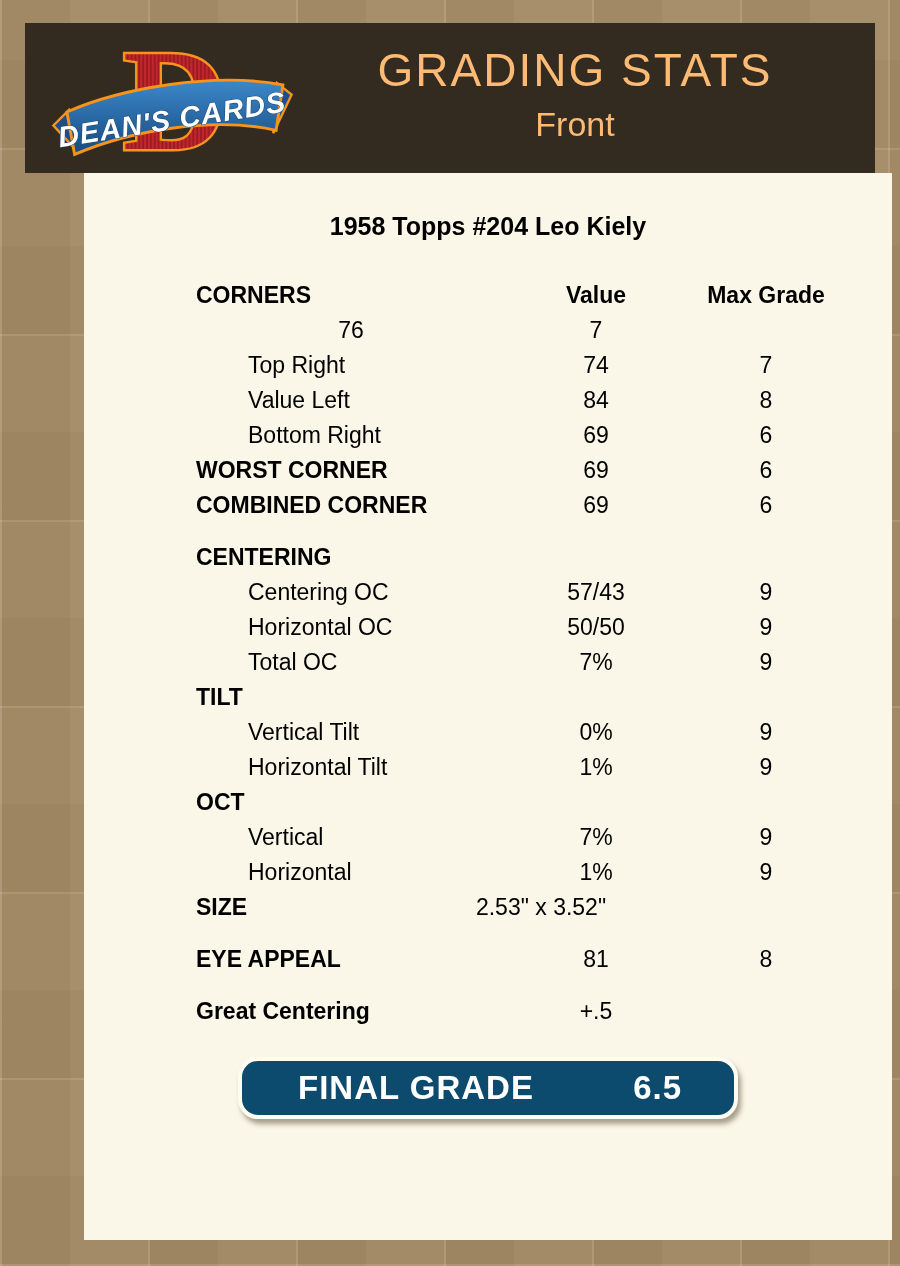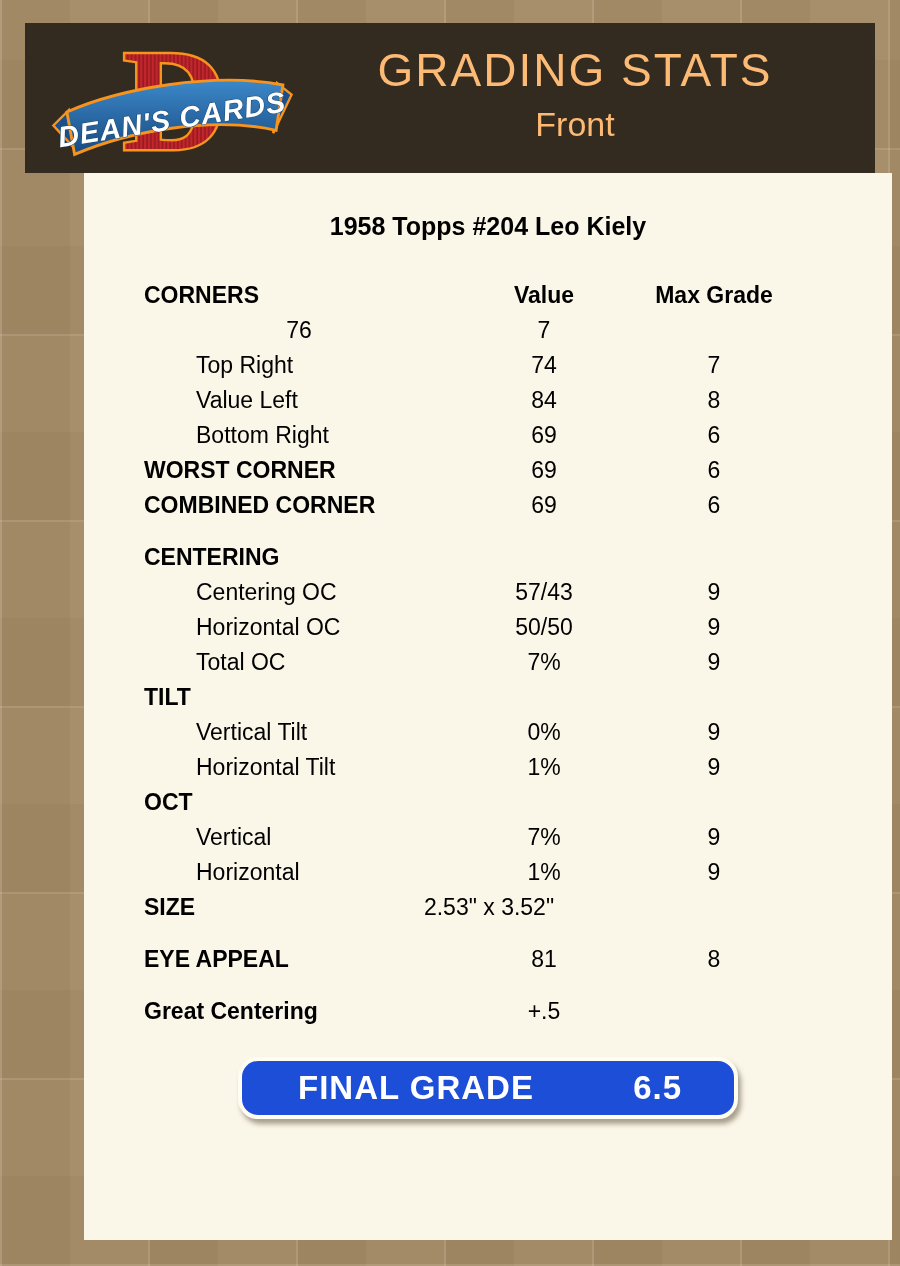--- a/index.html
+++ b/index.html
@@ -26,32 +26,32 @@
   .header-title{font-size:46px;font-weight:normal;letter-spacing:2px;margin:0;line-height:1.1;}
   .header-subtitle{font-size:34px;font-weight:normal;margin:10px 0 0 0;line-height:1.1;}
 
   .panel{
     position:absolute;left:50px;top:173px;width:808px;height:1067px;
     background:#faf6e8;color:#000;margin-left:34px;
   }
   .card-title{margin-top:38px;text-align:center;font-size:25px;font-weight:bold;line-height:30px;}
   .card-serial{margin-top:6px;text-align:center;font-size:24px;line-height:28px;}
 
-  .grid{margin-top:37px;padding-left:60px;}
+  .grid{margin-top:37px;padding-left:112px;}
   .row{display:grid;grid-template-columns:310px 180px 160px;height:35px;align-items:center;font-size:23px;}
   .row.gap{margin-top:17px;}
   .c1{text-align:left;white-space:nowrap;}
   .c2,.c3{text-align:center;white-space:nowrap;}
   .bold{font-weight:bold;}
   .indent{padding-left:52px;}
   .shift{position:relative;left:-55px;}
 
   .final-btn{
     width:500px;height:62px;margin:28px auto 0 auto;box-sizing:border-box;
-    background:#1d4ed8;border:4px solid #fffdf2;border-radius:20px;
+    background:#0c4a6e;border:4px solid #fffdf2;border-radius:20px;
     box-shadow:3px 5px 5px rgba(100,88,66,.55);
     display:flex;align-items:center;justify-content:space-between;
     padding:0 52px 0 56px;color:#ffffff;font-size:33px;font-weight:bold;letter-spacing:1px;
   }
 </style>
 </head>
 <body>
 
 <div class="stage">
   <div class="bg"></div>

